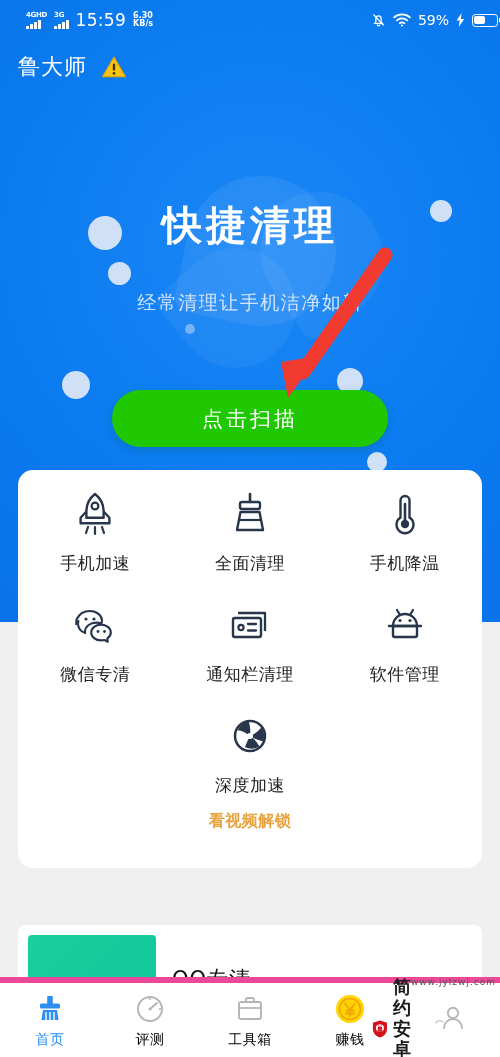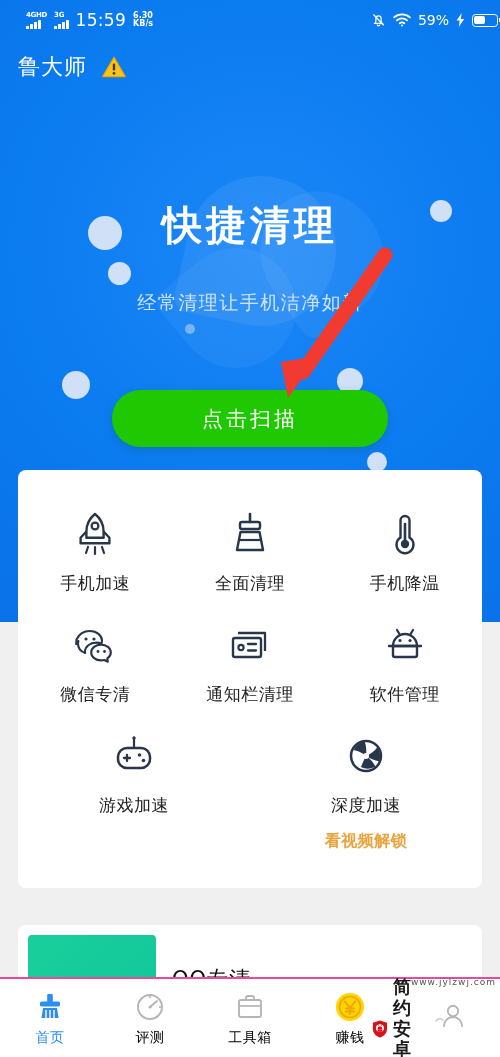--- a/index.html
+++ b/index.html
@@ -71,21 +71,21 @@
     z-index:5; cursor:pointer; border:none;
     box-shadow:0 3px 10px rgba(0,80,0,0.18);
   }
 
   
   .arrow { position:absolute; left:0; top:0; width:500px; height:1057px; z-index:9; pointer-events:none; }
 
   
   .tool-card {
     position:absolute; left:18px; top:470px; width:464px;
-    background:#fff; border-radius:8px; padding:36px 0 14px;
+    background:#fff; border-radius:15px; padding:16px 0 14px;
     z-index:5;
   }
   .tool-row { display:flex; }
   .tool-item { flex:1; display:flex; flex-direction:column; align-items:center; cursor:pointer; padding-bottom:22px; }
   .tool-ico { height:56px; display:flex; align-items:center; justify-content:center; }
   .tool-lbl { font-size:17px; color:#222; margin-top:10px; letter-spacing:.5px; }
   .tool-tag { font-size:16px; color:#e8a33d; margin-top:14px; letter-spacing:.5px;font-weight:bold; }
 
   
   .qq-card {
@@ -94,21 +94,21 @@
     padding:10px; gap:16px; z-index:4; overflow:hidden;
   }
   .qq-thumb { width:128px; height:66px; border-radius:4px; background:linear-gradient(135deg,#19cf9a,#12c79b); position:relative; flex:none; }
   .qq-thumb::after { content:"✦"; position:absolute; right:18px; bottom:6px; color:#fff; font-size:11px; opacity:.85; }
   .qq-title { font-size:21px; color:#111; font-weight:500; margin-top:30px; letter-spacing:1px; }
 
   
   .bottomnav {
     position:absolute; left:0; bottom:0; width:500px; height:80px;
     background:#fff; display:flex; align-items:center;
-    border-top:2px solid #ec4899; z-index:8;
+    border-top:6px solid #ec4899; z-index:8;
   }
   .nav-item { flex:1; display:flex; flex-direction:column; align-items:center; justify-content:center; gap:5px; cursor:pointer; }
   .nav-ico { height:34px; display:flex; align-items:center; justify-content:center; }
   .nav-lbl { font-size:14px; color:#000000; letter-spacing:.5px; }
   .nav-item.active .nav-lbl { color:#2b8ef0; }
 
   
   .watermark {
     position:absolute; right:0; bottom:0; width:134px; height:56px;
     display:flex; align-items:center; gap:5px; padding:4px 4px 4px 6px;
@@ -279,34 +279,20 @@
             <line x1="7" y1="25" x2="39" y2="25" stroke="#27364a" stroke-width="2.4" stroke-linecap="round"></line>
             <path d="M11 25v9a2 2 0 0 0 2 2h20a2 2 0 0 0 2-2v-9" fill="none" stroke="#27364a" stroke-width="2.4" stroke-linejoin="round"></path>
           </svg>
         </span>
         <span class="tool-lbl">软件管理</span>
       </div>
     </div>
 
     <div class="tool-row">
 
-      <div class="tool-item">
-        <span class="tool-ico">
-          <svg width="46" height="48" viewBox="0 0 46 48">
-            <line x1="23" y1="7" x2="23" y2="16" stroke="#27364a" stroke-width="2.2" stroke-linecap="round"></line>
-            <circle cx="23" cy="6" r="1.7" fill="#27364a"></circle>
-            <rect x="7" y="16" width="32" height="20" rx="9" fill="none" stroke="#27364a" stroke-width="2.5"></rect>
-            <line x1="13" y1="26" x2="19" y2="26" stroke="#27364a" stroke-width="2.3" stroke-linecap="round"></line>
-            <line x1="16" y1="23" x2="16" y2="29" stroke="#27364a" stroke-width="2.3" stroke-linecap="round"></line>
-            <circle cx="28.5" cy="23" r="1.8" fill="#27364a"></circle>
-            <circle cx="32.5" cy="28.5" r="1.8" fill="#27364a"></circle>
-          </svg>
-        </span>
-        <span class="tool-lbl">游戏加速</span>
-      </div>
 
       <div class="tool-item">
         <span class="tool-ico">
           <svg width="46" height="48" viewBox="0 0 46 48">
             <circle cx="23" cy="24" r="15" fill="none" stroke="#27364a" stroke-width="2.5"></circle>
             <path d="M23 24 11 16c2-4 6-7 11-7.2.6 5-.7 10.4-(-1) 15.2z" fill="#27364a" opacity="0"></path>
             <path d="M23 24c-4-3.4-8.2-5.4-12.3-5.8 1.9-4.6 6-8 11-8.8 1.6 4.6 2 9.7 1.3 14.6z" fill="#27364a"></path>
             <path d="M23 24c-1-5.2-3-9.6-5.8-12.8 4.7-1.9 10-1.4 14 1.6-2.2 4.4-5.3 8.3-8.2 11.2z" fill="#27364a" opacity="0"></path>
             <path d="M23 24c4.9-1.9 8.6-4.8 11.2-8.4 3 3.9 3.7 9.1 2 13.7-4.7-.9-9.3-2.8-13.2-5.3z" fill="#27364a"></path>
             <path d="M23 24c4.4 2.9 7.6 6.6 9.3 10.6-4.4 2.6-9.8 2.7-14.3.4 1.6-4.2 3.3-8 5-11z" fill="#27364a"></path>

